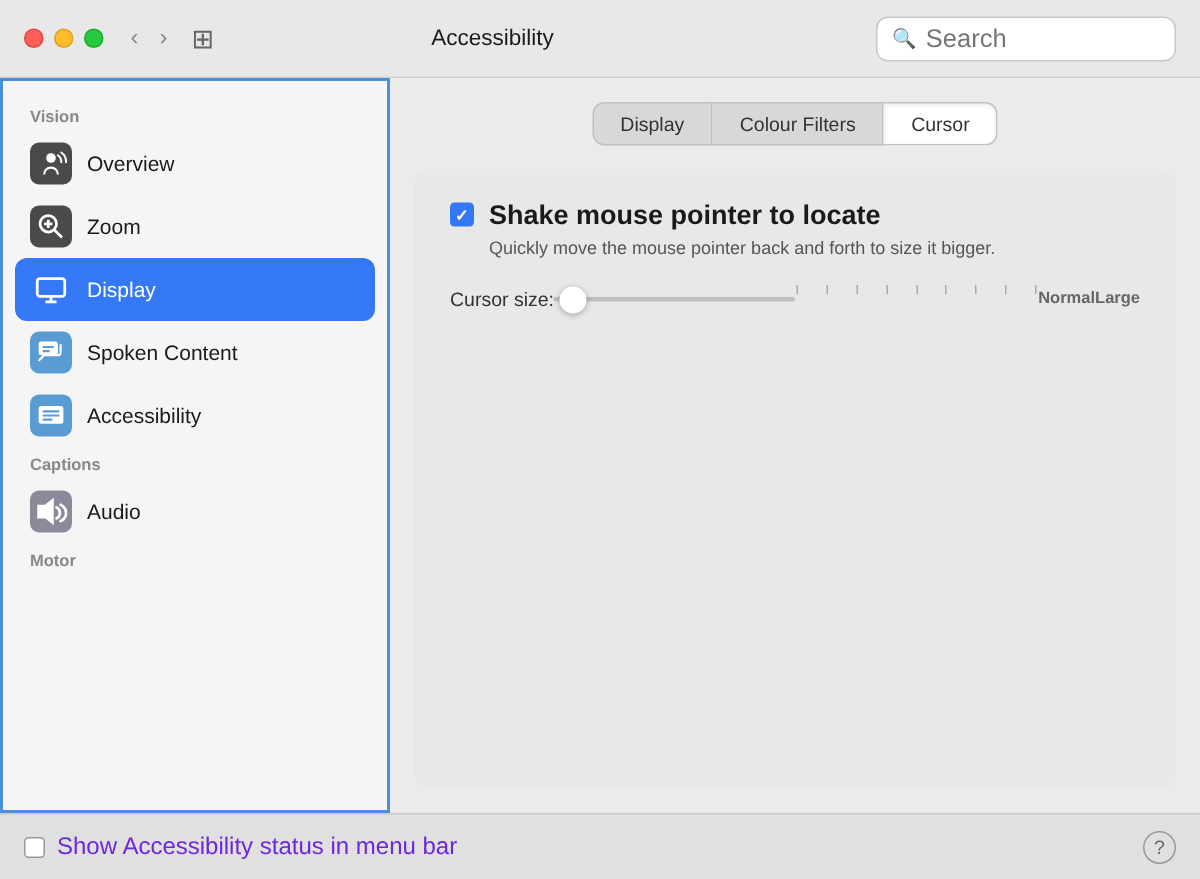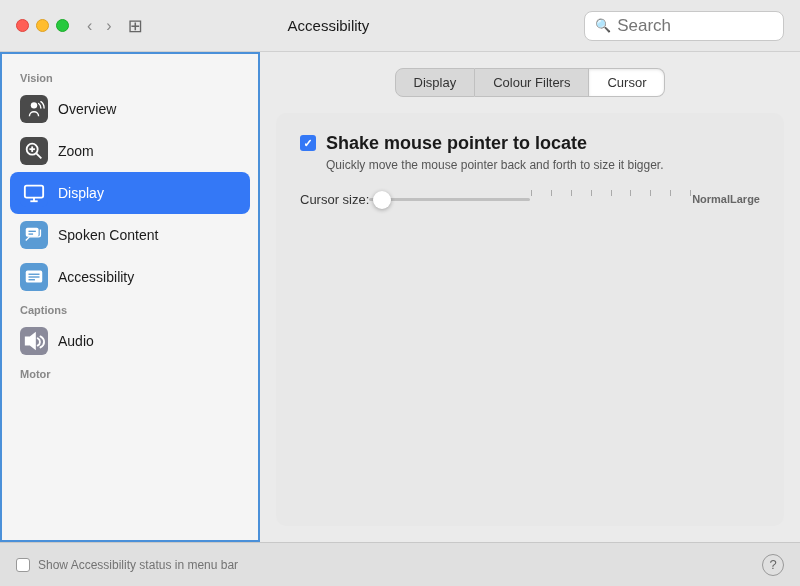--- a/index.html
+++ b/index.html
@@ -325,22 +325,22 @@
     }
     .bottom-checkbox {
       width: 14px;
       height: 14px;
       border: 1.5px solid #999;
       border-radius: 3px;
       background: white;
       cursor: pointer;
     }
     .bottom-label {
-      font-size: 12px;
-      color: #737373;
+      font-size: 16px;
+      color: #6d28d9;
     }
     .help-btn {
       width: 22px;
       height: 22px;
       border-radius: 50%;
       border: 1.5px solid #999;
       background: transparent;
       display: flex;
       align-items: center;
       justify-content: center;

